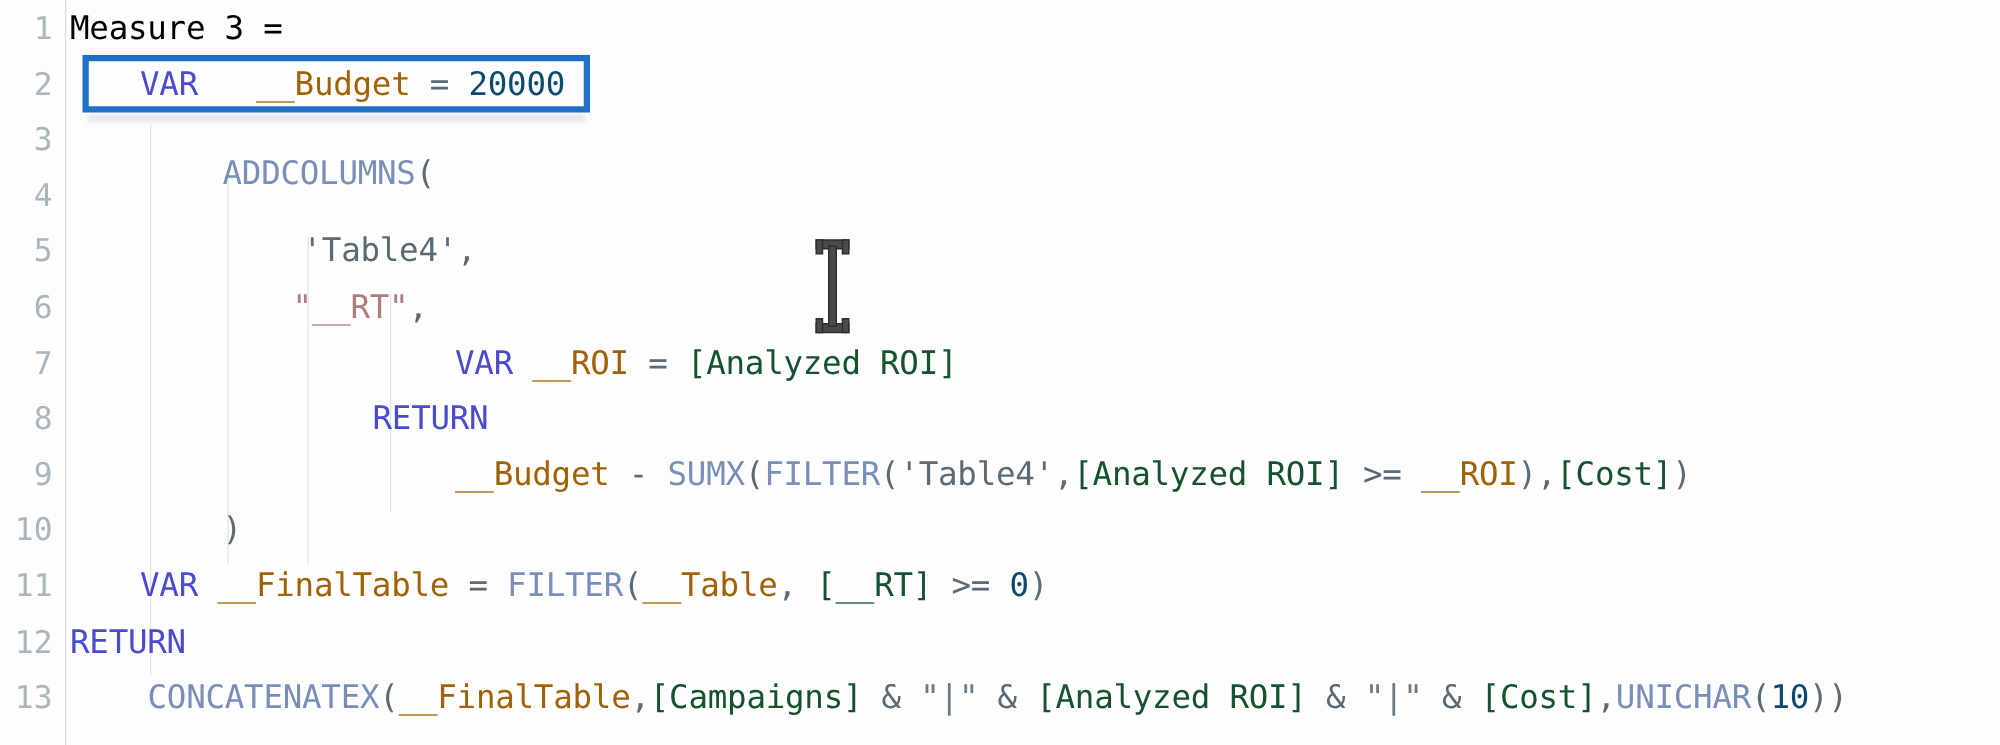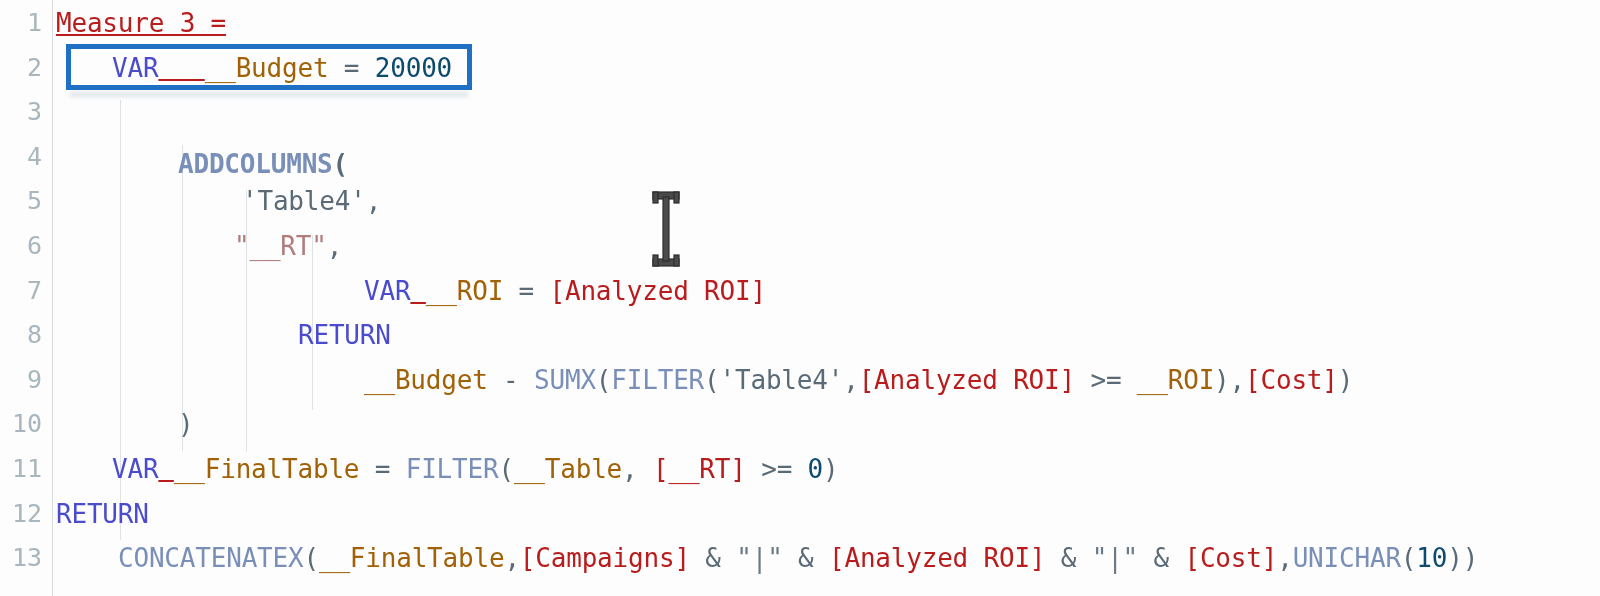--- a/index.html
+++ b/index.html
@@ -53,25 +53,25 @@
     line-height:30px;
     font-family:"DejaVu Sans Mono","Liberation Mono",monospace;
     color:#4d5d68;
     letter-spacing:-0.2px;
   }
   .kw   {color:#4a4ccd;}          
   .var  {color:#a16207;}          
   .num  {color:#0c4a6e;}          
   .fn   {color:#7a8fb8;}          
   .tbl  {color:#5a6a76;}          
-  .col  {color:#b91c1c;text-align:center;}          
+  .col  {color:#14532d;text-align:center;}          
   .str  {color:#b07c7c;}          
   .pipe {color:#6a7a86;}
   .op   {color:#5a6a76;}
-  .plain{color:#b91c1c;text-decoration:underline;}
+  .plain{color:#000000;}
 
   
   #hl-box{
     position:absolute;
     left:66px;top:44px;width:406px;height:46px;
     border:5px solid #1f6fc4;
     background:rgba(255,255,255,0.0);
     box-sizing:border-box;
     z-index:5;
     pointer-events:none;
@@ -99,21 +99,21 @@
   <div id="indent-guides">
       <div class="iguide" style="left: 120px; top: 100px; height: 440px;"></div>
       <div class="iguide" style="left: 182px; top: 145px; height: 306px;"></div>
       <div class="iguide" style="left: 246px; top: 190px; height: 262px;"></div>
       <div class="iguide" style="left: 312px; top: 235px; height: 175px;"></div>
     </div>
 
   <div id="code">
       <div class="cl" style="top: 8px; left: 56px;"><span class="plain">Measure 3 =</span></div>
       <div class="cl" style="top: 52.6px; left: 112px;"><span class="kw">VAR</span><span class="plain">   </span><span class="var">__Budget</span><span class="op"> = </span><span class="num">20000</span></div>
-      <div class="cl" style="top: 149px; left: 178px; font-weight: bold;"><span class="fn">ADDCOLUMNS</span><span class="op">(</span></div>
+      <div class="cl" style="top: 124px; left: 178px;"><span class="fn">ADDCOLUMNS</span><span class="op">(</span></div>
       <div class="cl" style="top: 186.4px; left: 242px;"><span class="tbl">'Table4'</span><span class="op">,</span></div>
       <div class="cl" style="top: 231px; left: 234px;"><span class="str">"__RT"</span><span class="op">,</span></div>
       <div class="cl" style="top: 275.6px; left: 364px;"><span class="kw">VAR</span><span class="plain"> </span><span class="var">__ROI</span><span class="op"> = </span><span class="col">[Analyzed ROI]</span></div>
       <div class="cl" style="top: 320.2px; left: 298px;"><span class="kw">RETURN</span></div>
       <div class="cl" style="top: 364.8px; left: 364px;"><span class="var">__Budget</span><span class="op"> - </span><span class="fn">SUMX</span><span class="op">(</span><span class="fn">FILTER</span><span class="op">(</span><span class="tbl">'Table4'</span><span class="op">,</span><span class="col">[Analyzed ROI]</span><span class="op"> &gt;= </span><span class="var">__ROI</span><span class="op">),</span><span class="col">[Cost]</span><span class="op">)</span></div>
       <div class="cl" style="top: 409.4px; left: 178px;"><span class="op">)</span></div>
       <div class="cl" style="top: 454px; left: 112px;"><span class="kw">VAR</span><span class="plain"> </span><span class="var">__FinalTable</span><span class="op"> = </span><span class="fn">FILTER</span><span class="op">(</span><span class="var">__Table</span><span class="op">, </span><span class="col">[__RT]</span><span class="op"> &gt;= </span><span class="num">0</span><span class="op">)</span></div>
       <div class="cl" style="top: 498.6px; left: 56px;"><span class="kw">RETURN</span></div>
       <div class="cl" style="top: 543.2px; left: 118px;"><span class="fn">CONCATENATEX</span><span class="op">(</span><span class="var">__FinalTable</span><span class="op">,</span><span class="col">[Campaigns]</span><span class="op"> &amp; </span><span class="pipe">"|"</span><span class="op"> &amp; </span><span class="col">[Analyzed ROI]</span><span class="op"> &amp; </span><span class="pipe">"|"</span><span class="op"> &amp; </span><span class="col">[Cost]</span><span class="op">,</span><span class="fn">UNICHAR</span><span class="op">(</span><span class="num">10</span><span class="op">))</span></div>
     </div>

